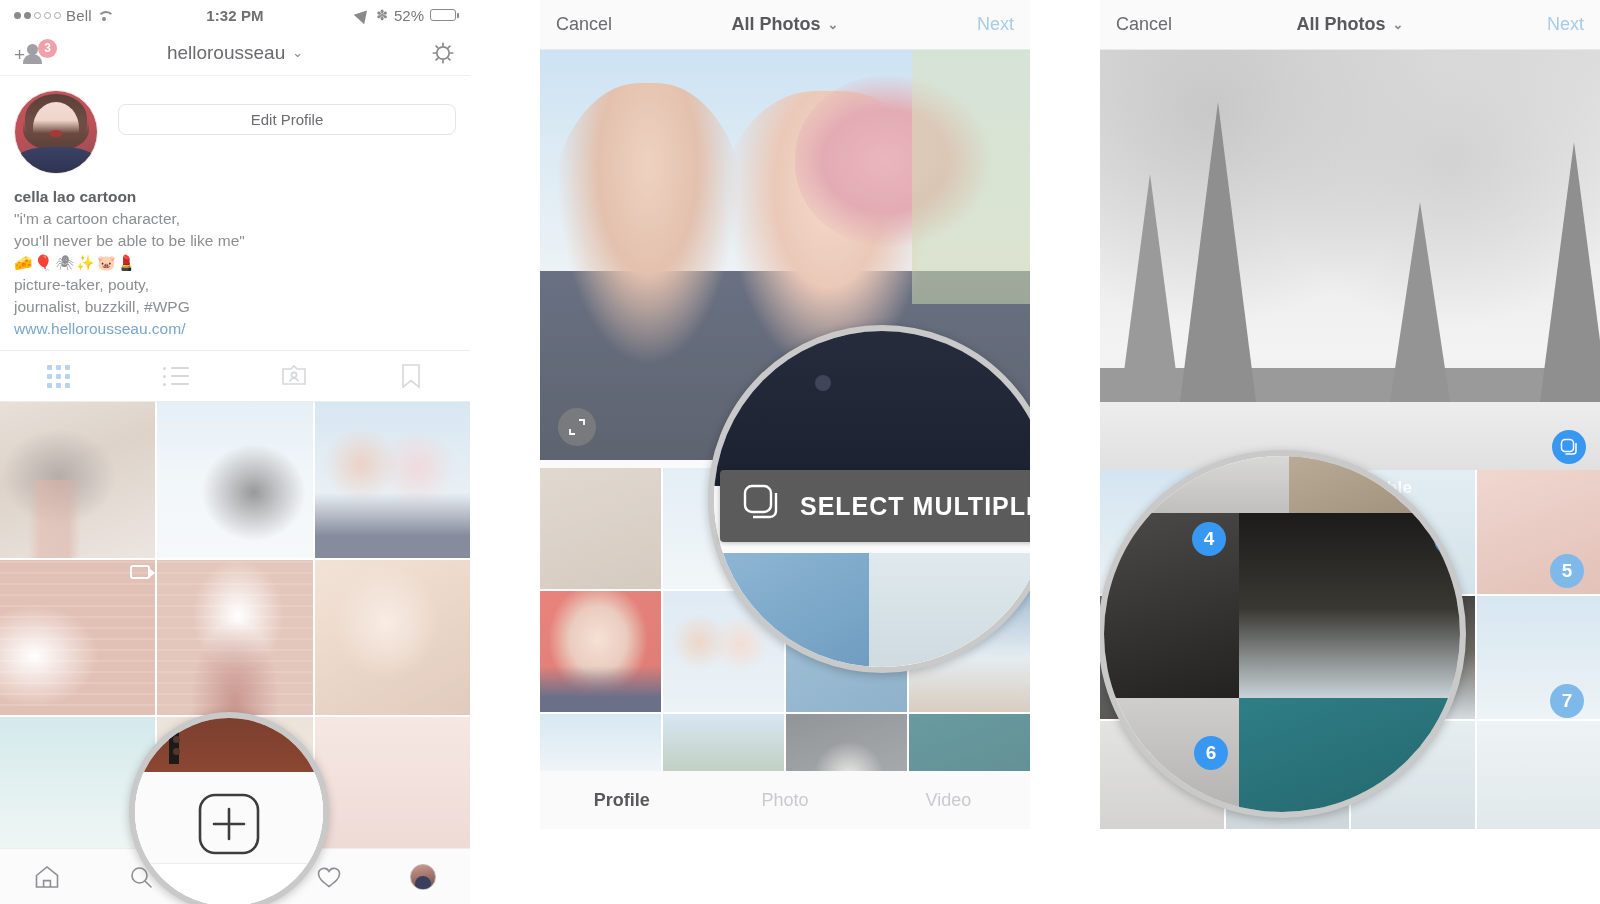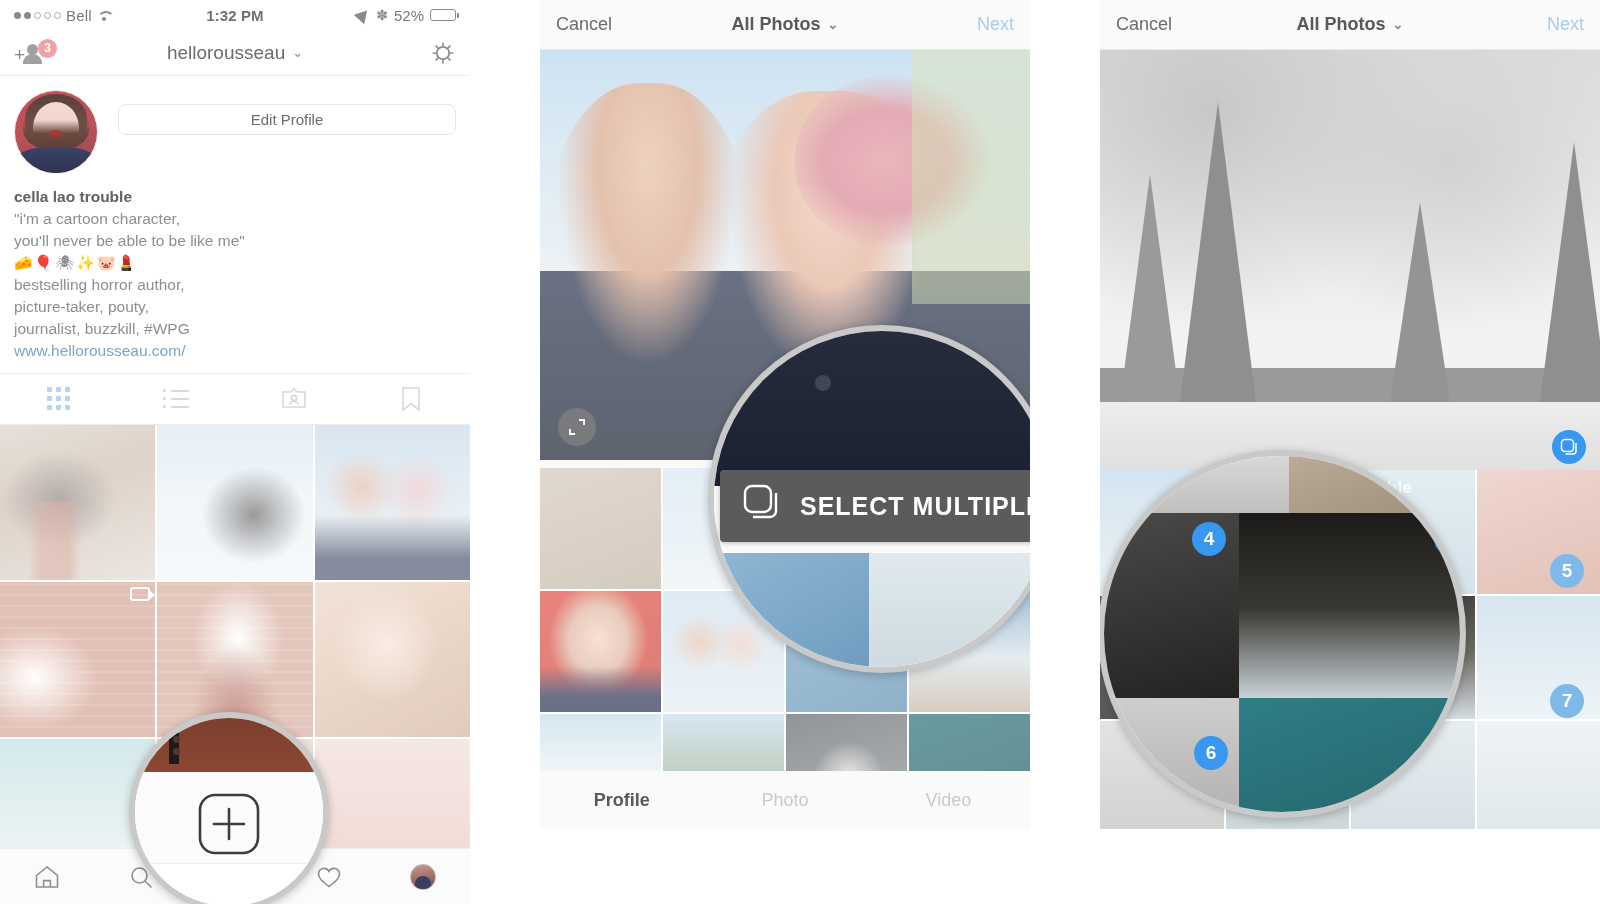--- a/index.html
+++ b/index.html
@@ -228,25 +228,24 @@
         <span class="av-hair2"></span>
           <span class="av-lip"></span>
           <span class="av-body"></span>
       </div>
       <div class="prof-right">
         <div class="edit-btn">Edit Profile</div>
       </div>
     </div>
 
     <div class="bio">
-      <div class="bio-name">cella lao trouble</div>
+      <div class="bio-name">cella lao cartoon</div>
       <div>"i'm a cartoon character,</div>
       <div>you'll never be able to be like me"</div>
       <div class="bio-emoji">🧀🎈🕷✨🐷💄</div>
-      <div>bestselling horror author,</div>
       <div>picture-taker, pouty,</div>
       <div>journalist, buzzkill, #WPG</div>
       <div class="bio-link">www.hellorousseau.com/</div>
     </div>
 
     <div class="ptabs">
       <div class="ptab">
         <span class="grid-ico active">
           <i></i>
             <i></i>

